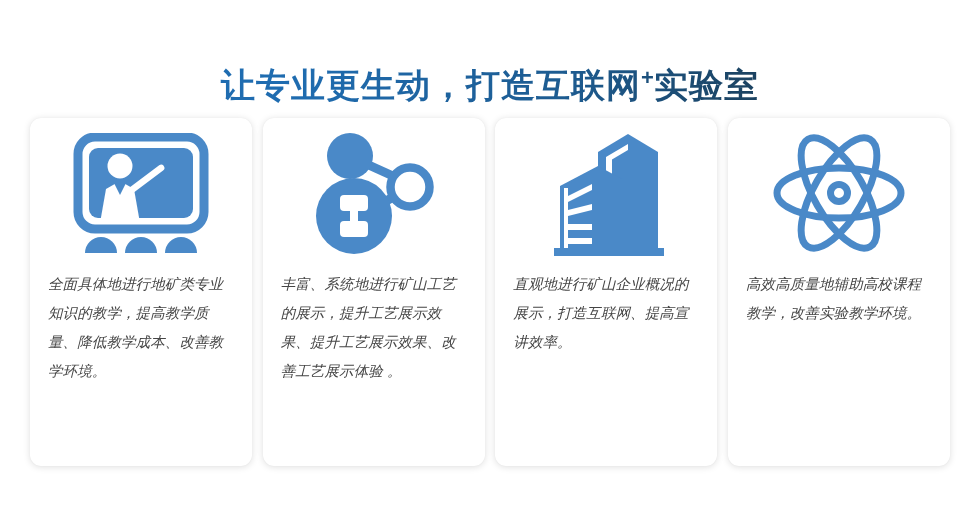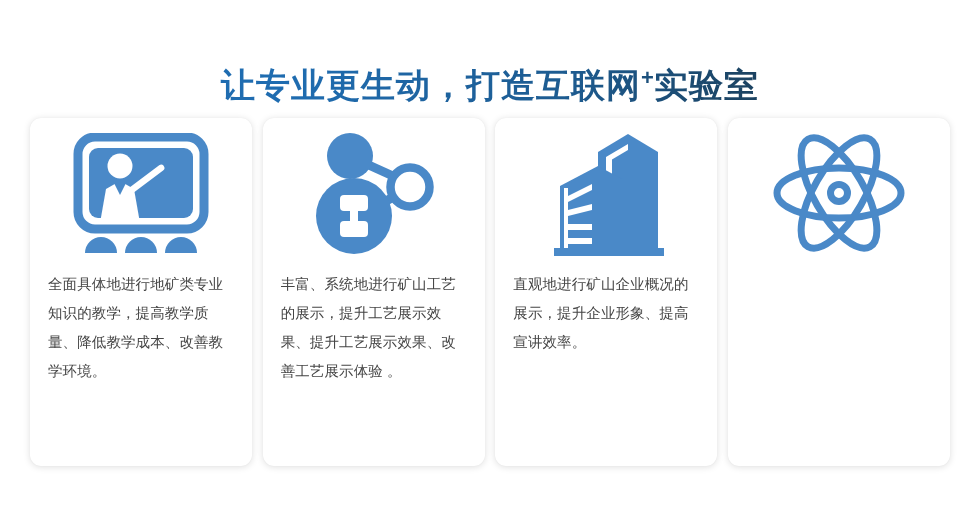--- a/index.html
+++ b/index.html
@@ -61,20 +61,21 @@
   .card {
     width: 222px;
     height: 348px;
     background: #ffffff;
     border-radius: 11px;
     box-shadow: 0 1px 7px rgba(0,0,0,0.13), 0 0 1px rgba(0,0,0,0.07);
     box-sizing: border-box;
     display: flex;
     flex-direction: column;
     align-items: center;
+    font-style: italic;
   }
   .card-icon {
     height: 150px;
     width: 100%;
     display: flex;
     align-items: center;
     justify-content: center;
     flex: none;
   }
   .card-icon svg { display: block; }
@@ -156,30 +157,31 @@
 
           <path d="M28 68 L52 56 L52 62 L28 74 Z" fill="#ffffff"></path>
           <path d="M28 82 L52 76 L52 82 L28 88 Z" fill="#ffffff"></path>
           <path d="M28 96 L52 96 L52 102 L28 102 Z" fill="#ffffff"></path>
           <path d="M28 110 L52 110 L52 116 L28 116 Z" fill="#ffffff"></path>
           <rect x="24" y="60" width="4" height="62" fill="#ffffff"></rect>
 
           <rect x="14" y="120" width="110" height="8" fill="#4a89c8"></rect>
         </svg>
       </div>
-      <div class="card-text">直观地进行矿山企业概况的展示，提升企业形象、提高宣讲效率。</div>
+      <div class="card-text">直观地进行矿山企业概况的展示，打造互联网、提高宣讲效率。</div>
     </div>
 
     <div class="card">
       <div class="card-icon">
         <svg width="132" height="118" viewBox="0 0 132 118" aria-hidden="true">
           <g fill="none" stroke="#4a89c8" stroke-width="7">
             <ellipse cx="66" cy="59" rx="62" ry="25"></ellipse>
             <ellipse cx="66" cy="59" rx="62" ry="25" transform="rotate(60 66 59)"></ellipse>
             <ellipse cx="66" cy="59" rx="62" ry="25" transform="rotate(120 66 59)"></ellipse>
           </g>
           <circle cx="66" cy="59" r="8.5" fill="none" stroke="#4a89c8" stroke-width="7"></circle>
         </svg>
       </div>
+      <div class="card-text">高效高质量地辅助高校课程教学，改善实验教学环境。</div>
     </div>
 
   </div>
 </div>
 
 </body></html>

